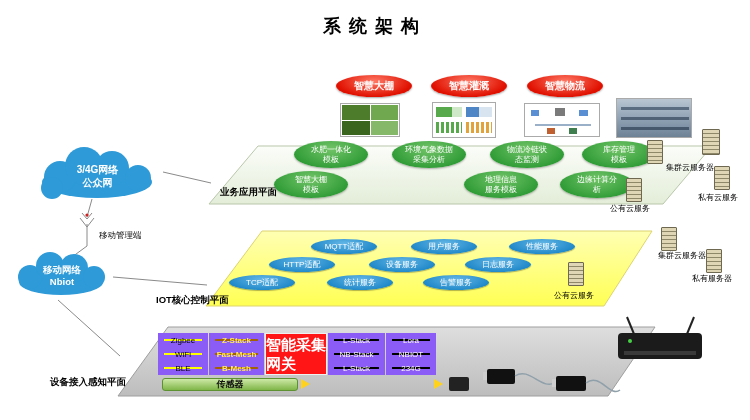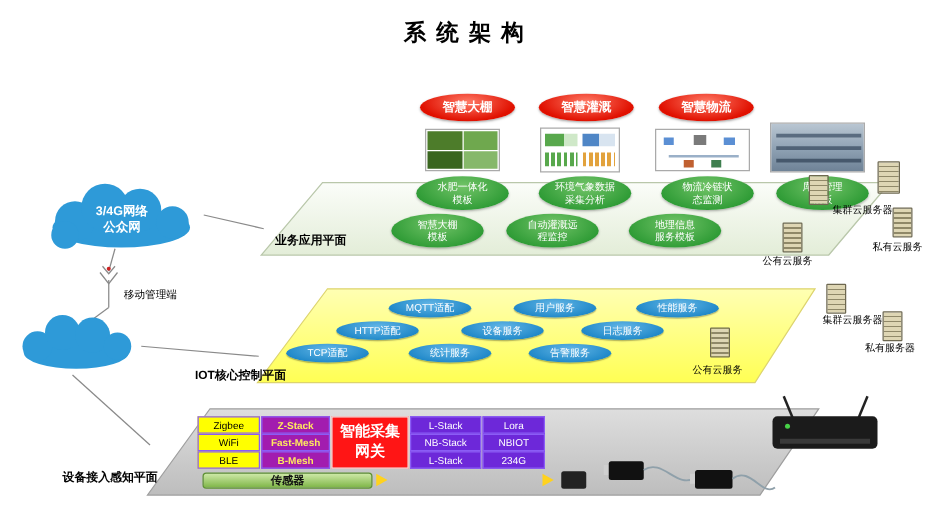--- a/index.html
+++ b/index.html
@@ -6,37 +6,37 @@
   .canvas{position:relative;width:750px;height:420px;background:#fff;overflow:hidden;
           font-family:"Liberation Sans",sans-serif;color:#000;}
   .abs{position:absolute;}
   .title{position:absolute;left:0;right:0;top:14px;text-align:center;font-size:18px;font-weight:bold;
          letter-spacing:8px;font-family:Liberation Sans, sans-serif;}
   .ellipse{position:absolute;border-radius:50%;display:flex;align-items:center;justify-content:center;
            text-align:center;color:#fff;white-space:pre-line;box-sizing:border-box;}
   .red-ellipse{background:radial-gradient(ellipse at 50% 30%, #ff7a66, #e01000 70%);
                font-weight:bold;font-size:10px;box-shadow:0 1px 2px rgba(0,0,0,.35);}
   .green-ellipse{background:radial-gradient(ellipse at 50% 30%, #72c468, #2e9b35 75%);
-                 font-size:8px;line-height:1.2;box-shadow:0 1px 2px rgba(0,0,0,.3);margin-left:39px;}
+                 font-size:8px;line-height:1.2;box-shadow:0 1px 2px rgba(0,0,0,.3);}
   .blue-ellipse{background:radial-gradient(ellipse at 50% 30%, #63b6e6, #1e87c8 75%);
                 font-size:8px;box-shadow:0 1px 1px rgba(0,0,0,.3);}
   .plane-label{position:absolute;font-size:9.5px;font-weight:bold;color:#000;}
   .server{position:absolute;width:14px;height:22px;border:1px solid #6e6850;border-radius:1px;
           background:repeating-linear-gradient(180deg,#ded6b4 0px,#ded6b4 3px,#8f8868 3px,#8f8868 4px);}
   .server-label{position:absolute;font-size:8px;color:#000;text-align:center;}
   .cloud-label{position:absolute;color:#fff;font-weight:bold;text-align:center;white-space:pre-line;line-height:1.3;}
   .small-label{position:absolute;font-size:8.5px;color:#000;}
-  .cell{position:absolute;box-sizing:border-box;border:1px solid #8b5cf6;display:flex;align-items:center;
+  .cell{position:absolute;box-sizing:border-box;border:6px solid #8b5cf6;display:flex;align-items:center;
         justify-content:center;font-size:8px;height:14px;}
   .cell-yellow{background:#ffff00;color:#000;}
-  .cell-red{background:#a21caf;color:#ffe95e;font-weight:bold;}
-  .cell-green{background:#6d28d9;color:#fff;}
+  .cell-red{background:#a16207;color:#ffe95e;font-weight:bold;}
+  .cell-green{background:#000000;color:#fff;}
   .cell-gateway{position:absolute;box-sizing:border-box;border:1px solid #efefef;background:#ff1515;color:#fff;
-        font-weight:bold;font-size:12px;display:flex;align-items:center;justify-content:center;
-        text-align:center;white-space:pre-line;line-height:1.3;}
+        font-weight:bold;font-size:15px;display:flex;align-items:center;justify-content:center;
+        text-align:left;white-space:pre-line;line-height:1.3;}
   .bar{position:absolute;height:13px;background:linear-gradient(#cde8a6,#7fb648);border:1px solid #5d9132;
        border-radius:3px;display:flex;align-items:center;justify-content:center;font-size:9px;
        font-weight:bold;color:#111;box-sizing:border-box;}
   .arrow-right{position:absolute;width:0;height:0;border-top:5px solid transparent;
                border-bottom:5px solid transparent;border-left:9px solid #ffd21e;}
   .thumb{position:absolute;background:#fff;border:1px solid #aaa;box-sizing:border-box;}
 </style>
 </head>
 <body>
 
@@ -139,39 +139,41 @@
     <div style="position:absolute;left:44px;top:24px;width:8px;height:6px;background:#3f7f4f"></div>
   </div>
   <div class="thumb" style="left:616px;top:98px;width:76px;height:40px;background:linear-gradient(180deg,#b9c6d2 0%,#8da0b2 55%,#6e8296 100%)">
     <div style="position:absolute;left:4px;top:8px;width:68px;height:3px;background:#5a6c80"></div>
     <div style="position:absolute;left:4px;top:18px;width:68px;height:3px;background:#506276"></div>
     <div style="position:absolute;left:4px;top:28px;width:68px;height:3px;background:#46586c"></div>
   </div>
 
   <div class="cloud-label" style="left:45px;top:163px;width:105px;font-size:10px">3/4G网络
 公众网</div>
+  <div class="cloud-label" style="left:18px;top:264px;width:88px;font-size:9.5px">移动网络
+Nbiot</div>
   <div class="small-label" style="left:99px;top:230px">移动管理端</div>
 
   <div class="plane-label" style="left:220px;top:186px">业务应用平面</div>
 
   <div class="ellipse green-ellipse" style="left:294px;top:141px;width:74px;height:27px">水肥一体化
 模板</div>
   <div class="ellipse green-ellipse" style="left:490px;top:141px;width:74px;height:27px">物流冷链状
 态监测</div>
   <div class="ellipse green-ellipse" style="left:392px;top:141px;width:74px;height:27px">环境气象数据
 采集分析</div>
   <div class="ellipse green-ellipse" style="left:582px;top:141px;width:74px;height:27px">库存管理
 模板</div>
 
   <div class="ellipse green-ellipse" style="left:274px;top:171px;width:74px;height:27px">智慧大棚
 模板</div>
-  <div class="ellipse green-ellipse" style="left:366px;top:171px;width:74px;height:27px">自动灌溉远
-程监控</div>
   <div class="ellipse green-ellipse" style="left:464px;top:171px;width:74px;height:27px">地理信息
 服务模板</div>
+  <div class="ellipse green-ellipse" style="left:560px;top:171px;width:74px;height:27px">边缘计算分
+析</div>
 
   <div class="server" style="left:647px;top:140px"></div>
   <div class="server" style="left:702px;top:129px;width:16px;height:24px"></div>
   <div class="server-label" style="left:658px;top:162px;width:64px">集群云服务器</div>
   <div class="server" style="left:714px;top:166px"></div>
   <div class="server-label" style="left:690px;top:192px;width:56px">私有云服务</div>
   <div class="server" style="left:626px;top:178px"></div>
   <div class="server-label" style="left:602px;top:203px;width:56px">公有云服务</div>
 
   <div class="plane-label" style="left:156px;top:294px">IOT核心控制平面</div>

